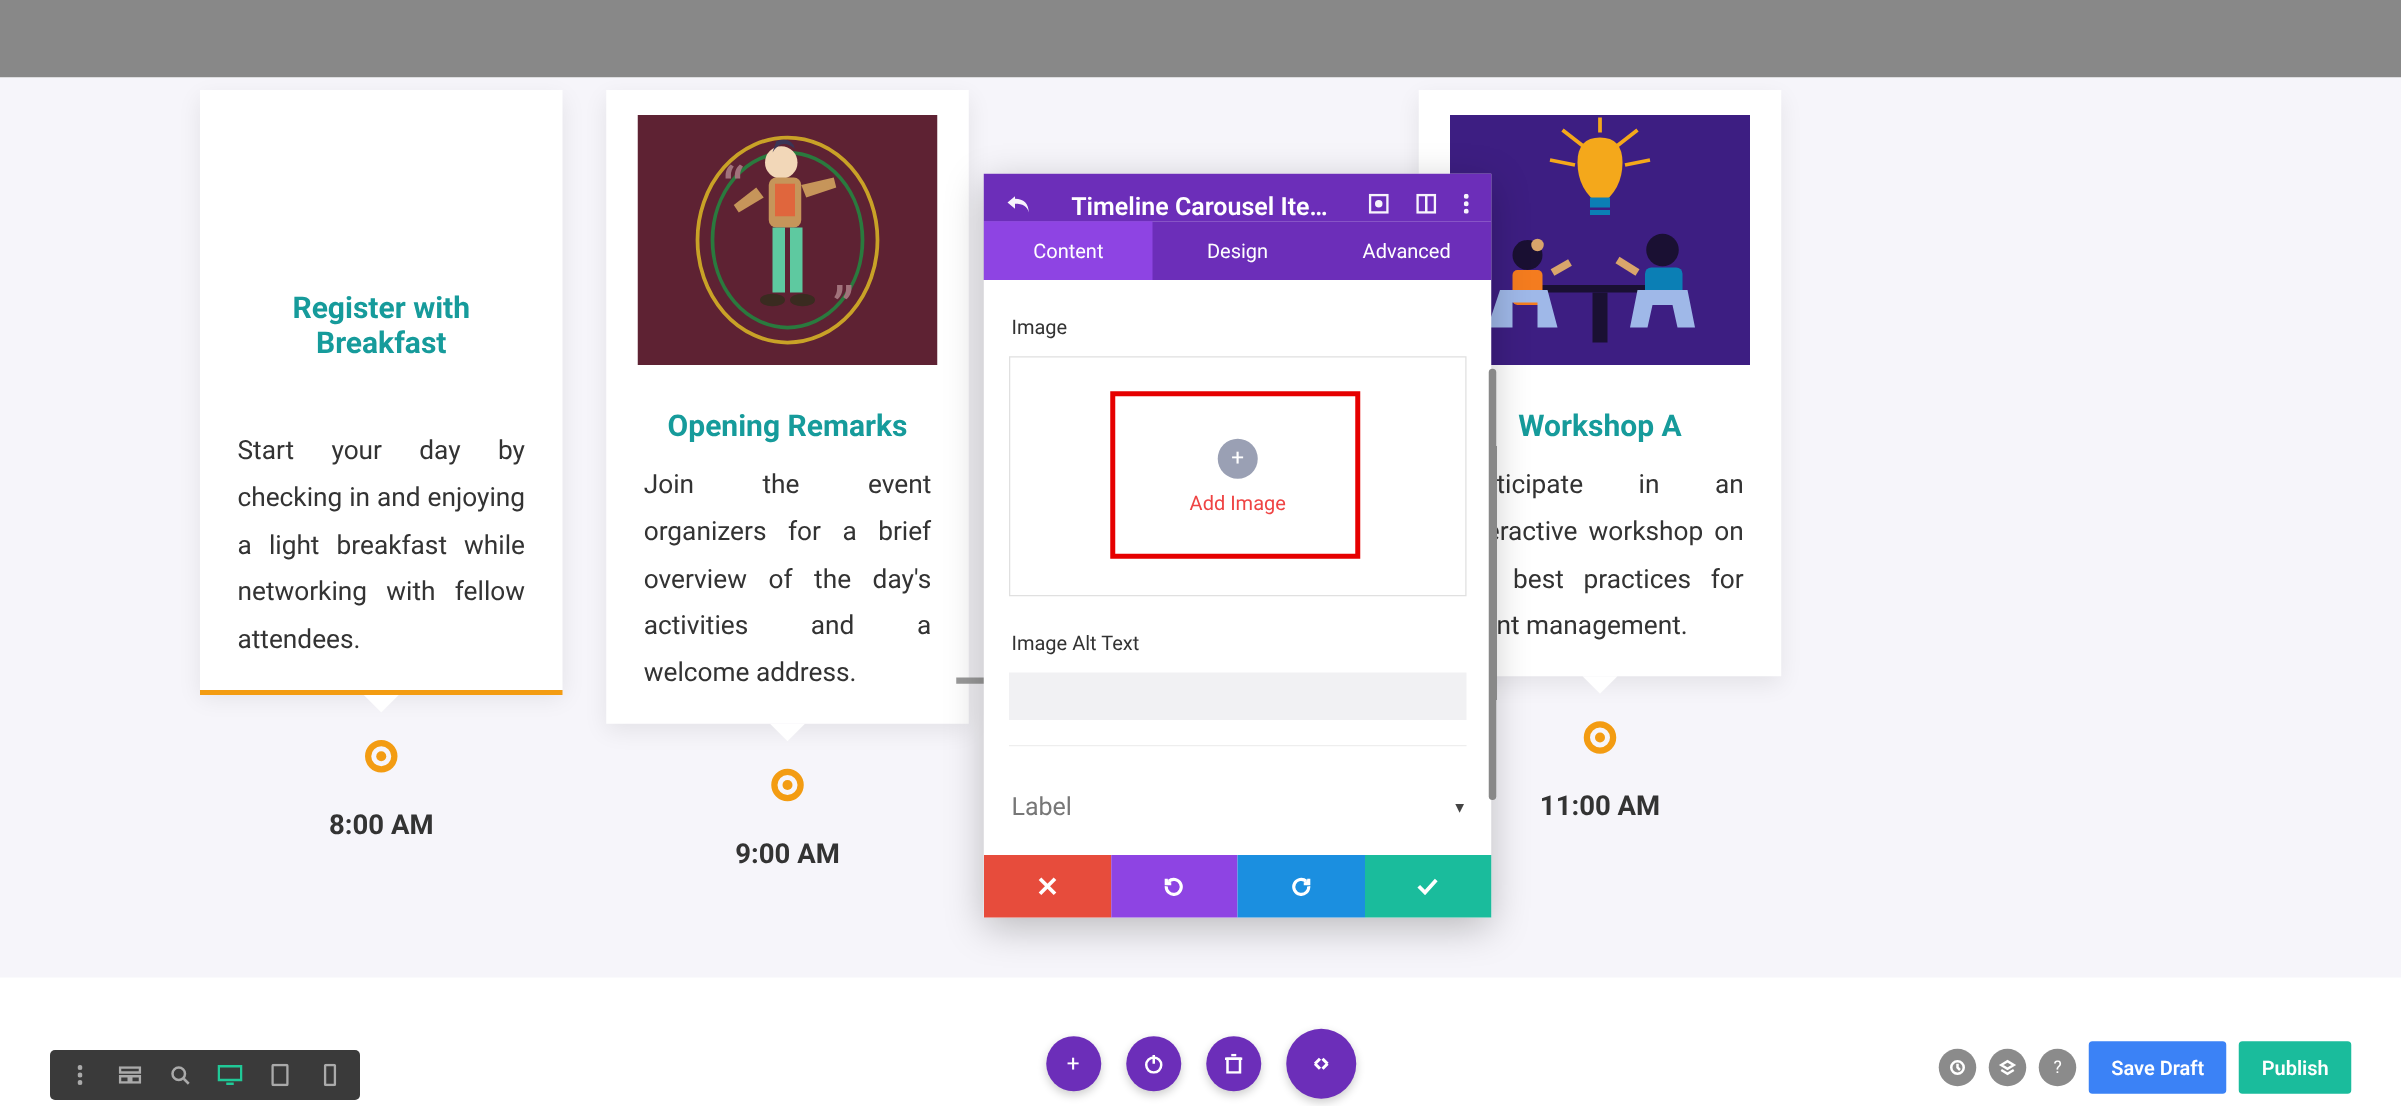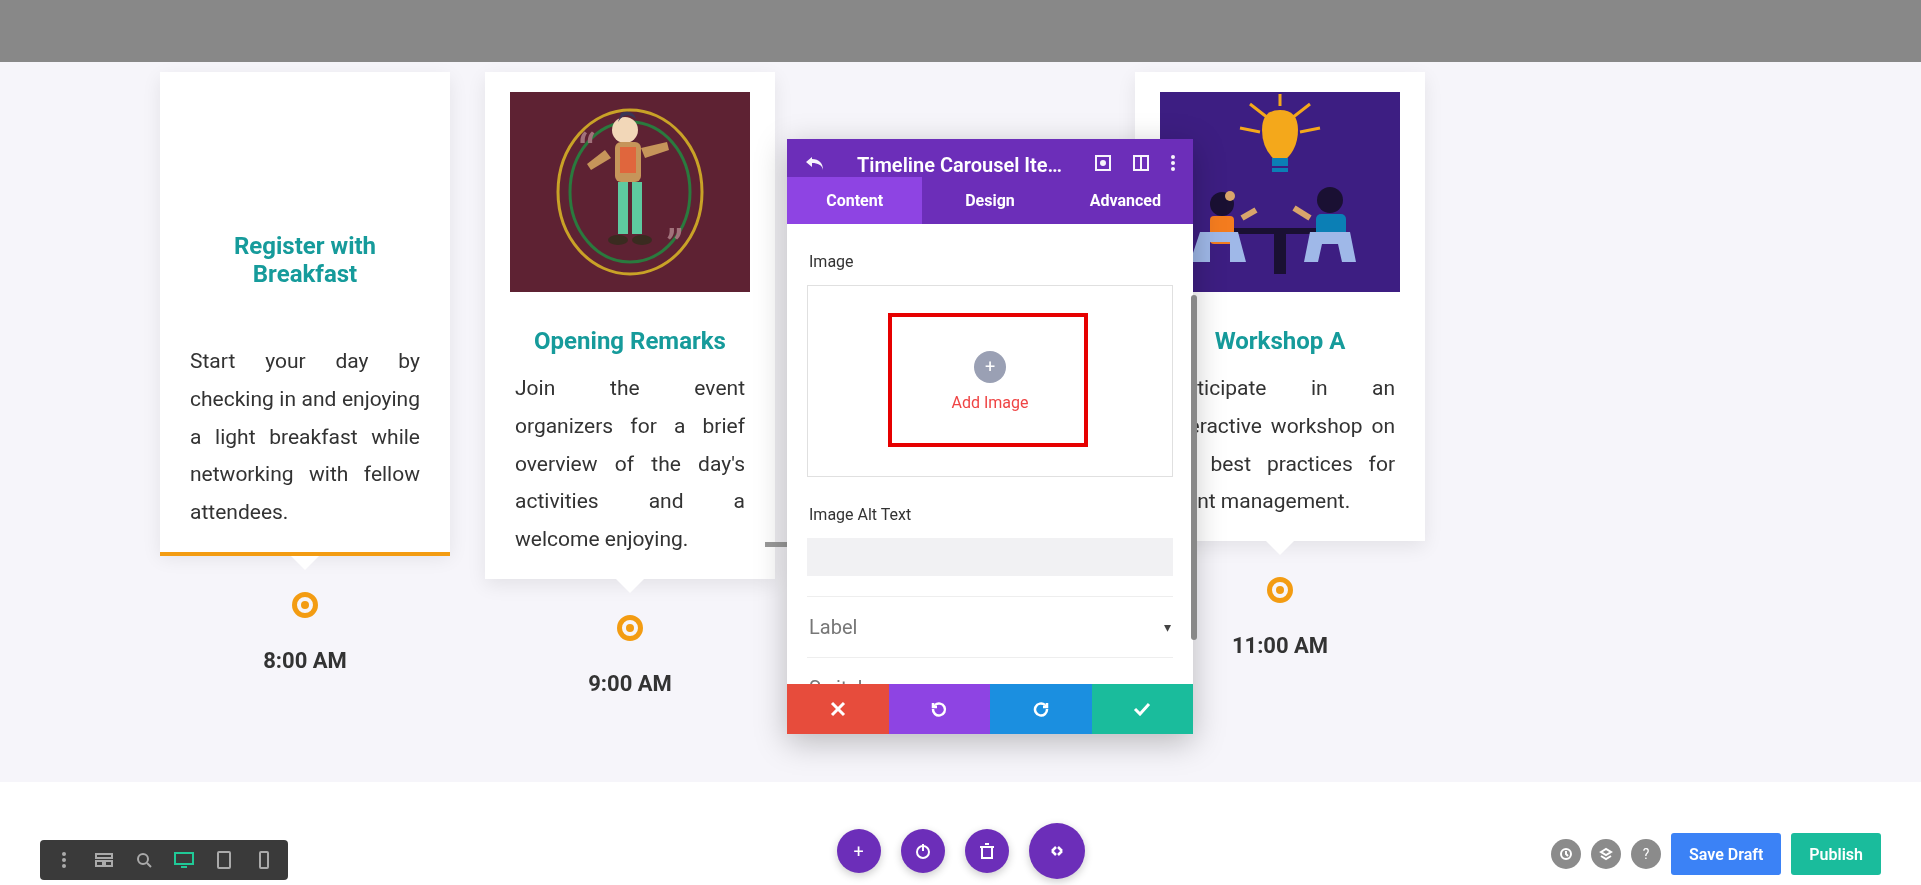--- a/index.html
+++ b/index.html
@@ -57,21 +57,21 @@
   background: #6c2eb9;
   color: #fff;
   padding: 14px 18px 0 18px;
 }
 .modal-hdr-row { display: flex; align-items: center; gap: 32px; }
 .modal-title { font-size: 20px; font-weight: 600; flex: 1; white-space: nowrap; overflow: hidden; text-overflow: ellipsis; }
 .hdr-icons { display: flex; gap: 22px; }
 .hdr-icon { cursor: pointer; color: #fff; opacity: 0.95; }
 .preset { font-size: 14px; margin-top: 6px; padding-bottom: 10px; color: #e6daf7; }
 .tabs { display: flex; background: #6c2eb9; }
-.tab { flex: 1; text-align: center; padding: 14px 0; color: #fff; font-size: 16px; font-weight: 700; cursor: pointer; }
+.tab { flex: 1; text-align: center; padding: 14px 0; color: #fff; font-size: 16px; font-weight: 400; cursor: pointer; }
 .tab.active { background: #8e44e3; }
 
 .modal-body { padding: 18px 20px 0 20px; max-height: 460px; overflow-y: auto; }
 .section-label { font-size: 16px; color: #333; margin: 10px 2px 14px; }
 
 .image-box {
   border: 1px solid #e0e0e0;
   height: 192px;
   display: flex;
   flex-direction: column;
@@ -92,21 +92,21 @@
 }
 .add-text { color: #ef4444; font-size: 16px; }
 
 .text-input {
   background: #f1f1f3; border: none; width: 100%; height: 38px;
   padding: 0 12px; font-size: 15px; margin-bottom: 20px;
 }
 
 .accordion {
   border-top: 1px solid #eee;
-  padding: 18px 2px;
+  padding: 36px 2px;
   display: flex; justify-content: space-between; align-items: center;
   cursor: pointer;
 }
 .accordion-label { color: #777; font-size: 20px; }
 .chev { color: #444; font-size: 14px; }
 
 .modal-scrollbar {
   position: absolute;
   right: -4px; top: 156px; width: 6px; height: 345px;
   background: #888; border-radius: 3px;
@@ -204,21 +204,21 @@
             <path d="M131 56 l26 -6 l2 8 l-24 8" fill="#c6955a"></path>
             <rect x="108" y="90" width="10" height="52" fill="#5ec9a0"></rect>
             <rect x="122" y="90" width="10" height="52" fill="#5ec9a0"></rect>
             <ellipse cx="108" cy="148" rx="10" ry="5" fill="#3a2b20"></ellipse>
             <ellipse cx="132" cy="148" rx="10" ry="5" fill="#3a2b20"></ellipse>
             <text x="68" y="76" font-size="48" fill="#a1727b" font-family="Georgia">“</text>
             <text x="156" y="172" font-size="48" fill="#a1727b" font-family="Georgia">”</text>
           </svg>
         </div>
         <div class="card-title">Opening Remarks</div>
-        <div class="card-body">Join the event organizers for a brief overview of the day's activities and a welcome enjoying.</div>
+        <div class="card-body">Join the event organizers for a brief overview of the day's activities and a welcome address.</div>
       </div>
       <div class="pointer"></div>
       <div class="marker">
         <div class="marker-ring">
             <div class="marker-dot"></div>
           </div>
       </div>
       <div class="time-label">9:00 AM</div>
     </div>
 

